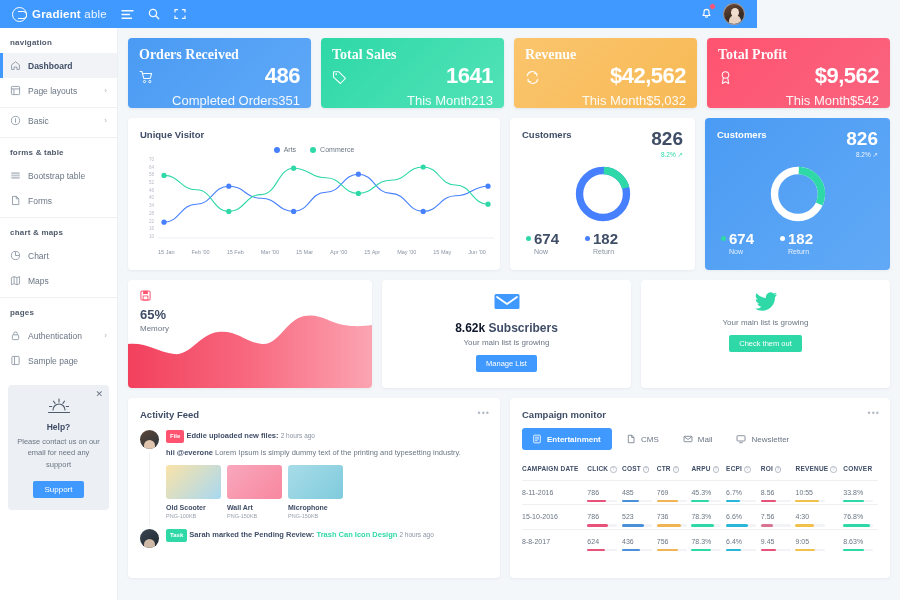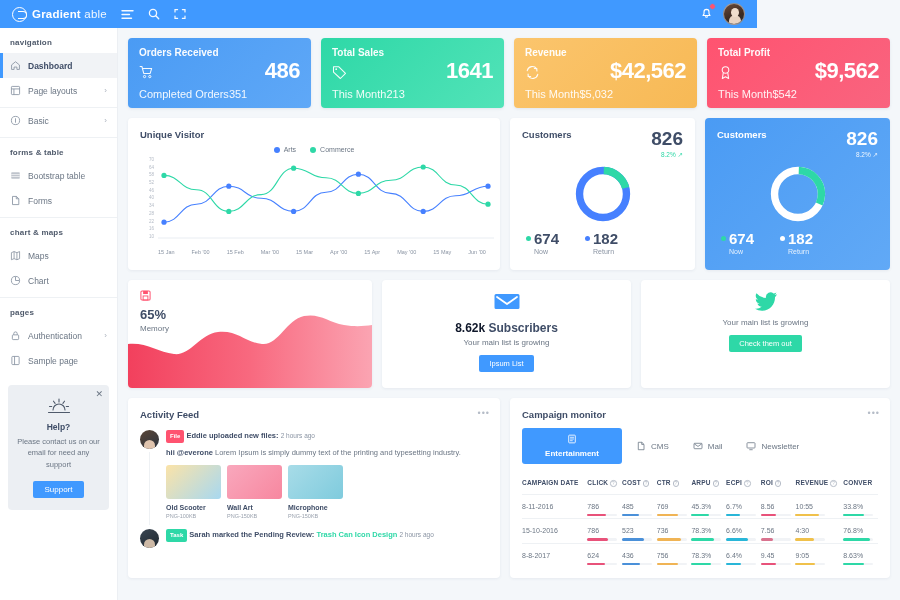--- a/index.html
+++ b/index.html
@@ -102,25 +102,25 @@
     padding: 10px; overflow: hidden;
   }
   .row { display: flex; gap: 10px; margin-bottom: 10px; }
 
   
   .stat {
     flex: 1; border-radius: 4px; padding: 9px 11px 8px; color: #fff;
     position: relative; height: 70px;
     box-shadow: 0 1px 3px rgba(60,80,120,.10);
   }
-  .stat-title { font-size: 10px; font-weight: 600; opacity: .97; }
+  .stat-title { font-size: 14px; font-weight: 600; opacity: .97; font-family: Liberation Serif, serif; }
   .stat-mid { display: flex; align-items: flex-end; justify-content: space-between; margin-top: 2px; }
   .stat-icon { font-size: 15px; line-height: 1; opacity: .95; }
   .stat-value { font-size: 22px; font-weight: 700; line-height: 1; letter-spacing: -.5px; }
-  .stat-foot { display: flex; justify-content: flex-start; font-size: 11px; opacity: .92; margin-top: 6px; }
+  .stat-foot { display: flex; justify-content: flex-end; font-size: 13px; opacity: .92; margin-top: 6px; }
   .c-blue   { background: linear-gradient(135deg,#4a9bf4 0%,#5fa8f7 100%); }
   .c-green  { background: linear-gradient(135deg,#2ed8a7 0%,#52e3b8 100%); }
   .c-orange { background: linear-gradient(135deg,#fbc56d 0%,#f7b955 100%); }
   .c-pink   { background: linear-gradient(135deg,#ff5370 0%,#f9647f 100%); }
 
   
   .card {
     background: #fff; border-radius: 4px;
     box-shadow: 0 1px 3px rgba(60,80,120,.08);
     position: relative; overflow: hidden;
@@ -202,21 +202,21 @@
   .thumb-meta { font-size: 5.5px; color: #9aa2ae; margin-top: 2px; }
   .feed-rule { position:absolute; left:9px; top:22px; bottom:-6px; width:1px; background:#eef1f4; }
 
   
   .campaign { flex: 1; height: 180px; padding: 11px 12px 0; }
   .tabs { display: flex; align-items: center; gap: 4px; margin-top: 8px; }
   .tab {
     display: flex; align-items: center; gap: 5px; font-size: 8px;
     color: #6b7684; padding: 6px 10px; border-radius: 3px; cursor: pointer;
   }
-  .tab.active { background: #4099ff; color: #fff; font-weight: 600; width: 100px; flex-direction: column; }
+  .tab.active { background: #4099ff; color: #fff; font-weight: 600; width: 90px; }
   .ctable { width: 100%; border-collapse: collapse; margin-top: 8px; }
   .ctable th {
     font-size: 6.5px; font-weight: 700; color: #3f4d67; text-align: left;
     padding: 7px 0 7px 0; white-space: nowrap; letter-spacing: .2px;
   }
   .ctable td {
     font-size: 7px; color: #6b7684; padding: 8px 0 2px 0; vertical-align: top; white-space: nowrap;
   }
   .ctable tbody tr { border-top: 1px solid #eef1f4; }
   .bar-track { height: 2.5px; border-radius: 2px; background: #f1f3f6; margin-top: 4px; width: 30px; }
@@ -316,31 +316,31 @@
           <span class="nav-icon"><svg viewBox="0 0 14 14" width="11" height="11">
               <path d="M3.2 1.8h5l3 3v7.4h-8z" fill="none" stroke="currentColor" stroke-width="1.1" stroke-linejoin="round"></path>
               <path d="M8 1.8v3h3" fill="none" stroke="currentColor" stroke-width="1.1"></path>
             </svg></span>
           <span>Forms</span>
         </div>
         <div class="nav-divider"></div>
         <div class="nav-section">chart &amp; maps</div>
         <div class="nav-item">
           <span class="nav-icon"><svg viewBox="0 0 14 14" width="11" height="11">
+              <circle cx="7" cy="7" r="5.2" fill="none" stroke="currentColor" stroke-width="1.1"></circle>
+              <path d="M7 2.2v4.8h4.8" fill="none" stroke="currentColor" stroke-width="1.1"></path>
+            </svg></span>
+          <span>Chart</span>
+        </div>
+        <div class="nav-item">
+          <span class="nav-icon"><svg viewBox="0 0 14 14" width="11" height="11">
               <path d="M1.8 3.4l3.4-1.4 3.6 1.4 3.4-1.4v9l-3.4 1.4-3.6-1.4-3.4 1.4z" fill="none" stroke="currentColor" stroke-width="1.05" stroke-linejoin="round"></path>
               <path d="M5.2 2v9M8.8 3.4v9" stroke="currentColor" stroke-width="1.05"></path>
             </svg></span>
           <span>Maps</span>
-        </div>
-        <div class="nav-item">
-          <span class="nav-icon"><svg viewBox="0 0 14 14" width="11" height="11">
-              <circle cx="7" cy="7" r="5.2" fill="none" stroke="currentColor" stroke-width="1.1"></circle>
-              <path d="M7 2.2v4.8h4.8" fill="none" stroke="currentColor" stroke-width="1.1"></path>
-            </svg></span>
-          <span>Chart</span>
         </div>
         <div class="nav-divider"></div>
         <div class="nav-section">pages</div>
         <div class="nav-item">
           <span class="nav-icon"><svg viewBox="0 0 14 14" width="11" height="11">
               <rect x="3" y="6.2" width="8" height="6" rx="1" fill="none" stroke="currentColor" stroke-width="1.1"></rect>
               <path d="M4.8 6.2V4.6a2.2 2.2 0 0 1 4.4 0v1.6" fill="none" stroke="currentColor" stroke-width="1.1"></path>
             </svg></span>
           <span>Authentication</span>
           <span class="nav-chev">›</span>
@@ -598,21 +598,21 @@
         <div class="promo-icon">
           <svg width="26" height="21" viewBox="0 0 26 21">
               <path d="M2 3h22a1.5 1.5 0 0 1 1.5 1.5v12A1.5 1.5 0 0 1 24 18H2a1.5 1.5 0 0 1-1.5-1.5v-12A1.5 1.5 0 0 1 2 3z" fill="#4099ff"></path>
               <path d="M3 6l10 7 10-7" fill="none" stroke="#fff" stroke-width="1.8" stroke-linecap="round" stroke-linejoin="round"></path>
             </svg>
         </div>
         <div class="promo-title">
           <span style="color:#0f172a">8.62k</span><span> Subscribers</span>
         </div>
         <div class="promo-sub">Your main list is growing</div>
-        <div class="promo-btn" style="background:#4099ff">Ipsum List</div>
+        <div class="promo-btn" style="background:#4099ff">Manage List</div>
       </div>
 
       <div class="card promo">
         <div class="promo-icon">
           <svg width="24" height="21" viewBox="0 0 24 21">
               <path d="M23 3.2a9 9 0 0 1-2.6.8A4.6 4.6 0 0 0 22.4 1.5a9.2 9.2 0 0 1-2.9 1.1A4.6 4.6 0 0 0 11.8 6a4.7 4.7 0 0 0 .1 1.1A13 13 0 0 1 2.5 2.3a4.6 4.6 0 0 0 1.4 6.1A4.5 4.5 0 0 1 1.8 7.9v.1a4.6 4.6 0 0 0 3.7 4.5 4.7 4.7 0 0 1-2.1.1 4.6 4.6 0 0 0 4.3 3.2A9.2 9.2 0 0 1 1 17.7a13 13 0 0 0 7 2.1c8.4 0 13-7 13-13v-.6A9.3 9.3 0 0 0 23 3.2z" fill="#2ed8a7"></path>
             </svg>
         </div>
         <div class="promo-sub">Your main list is growing</div>
         <div class="promo-btn" style="background:#2ed8a7">Check them out</div>

